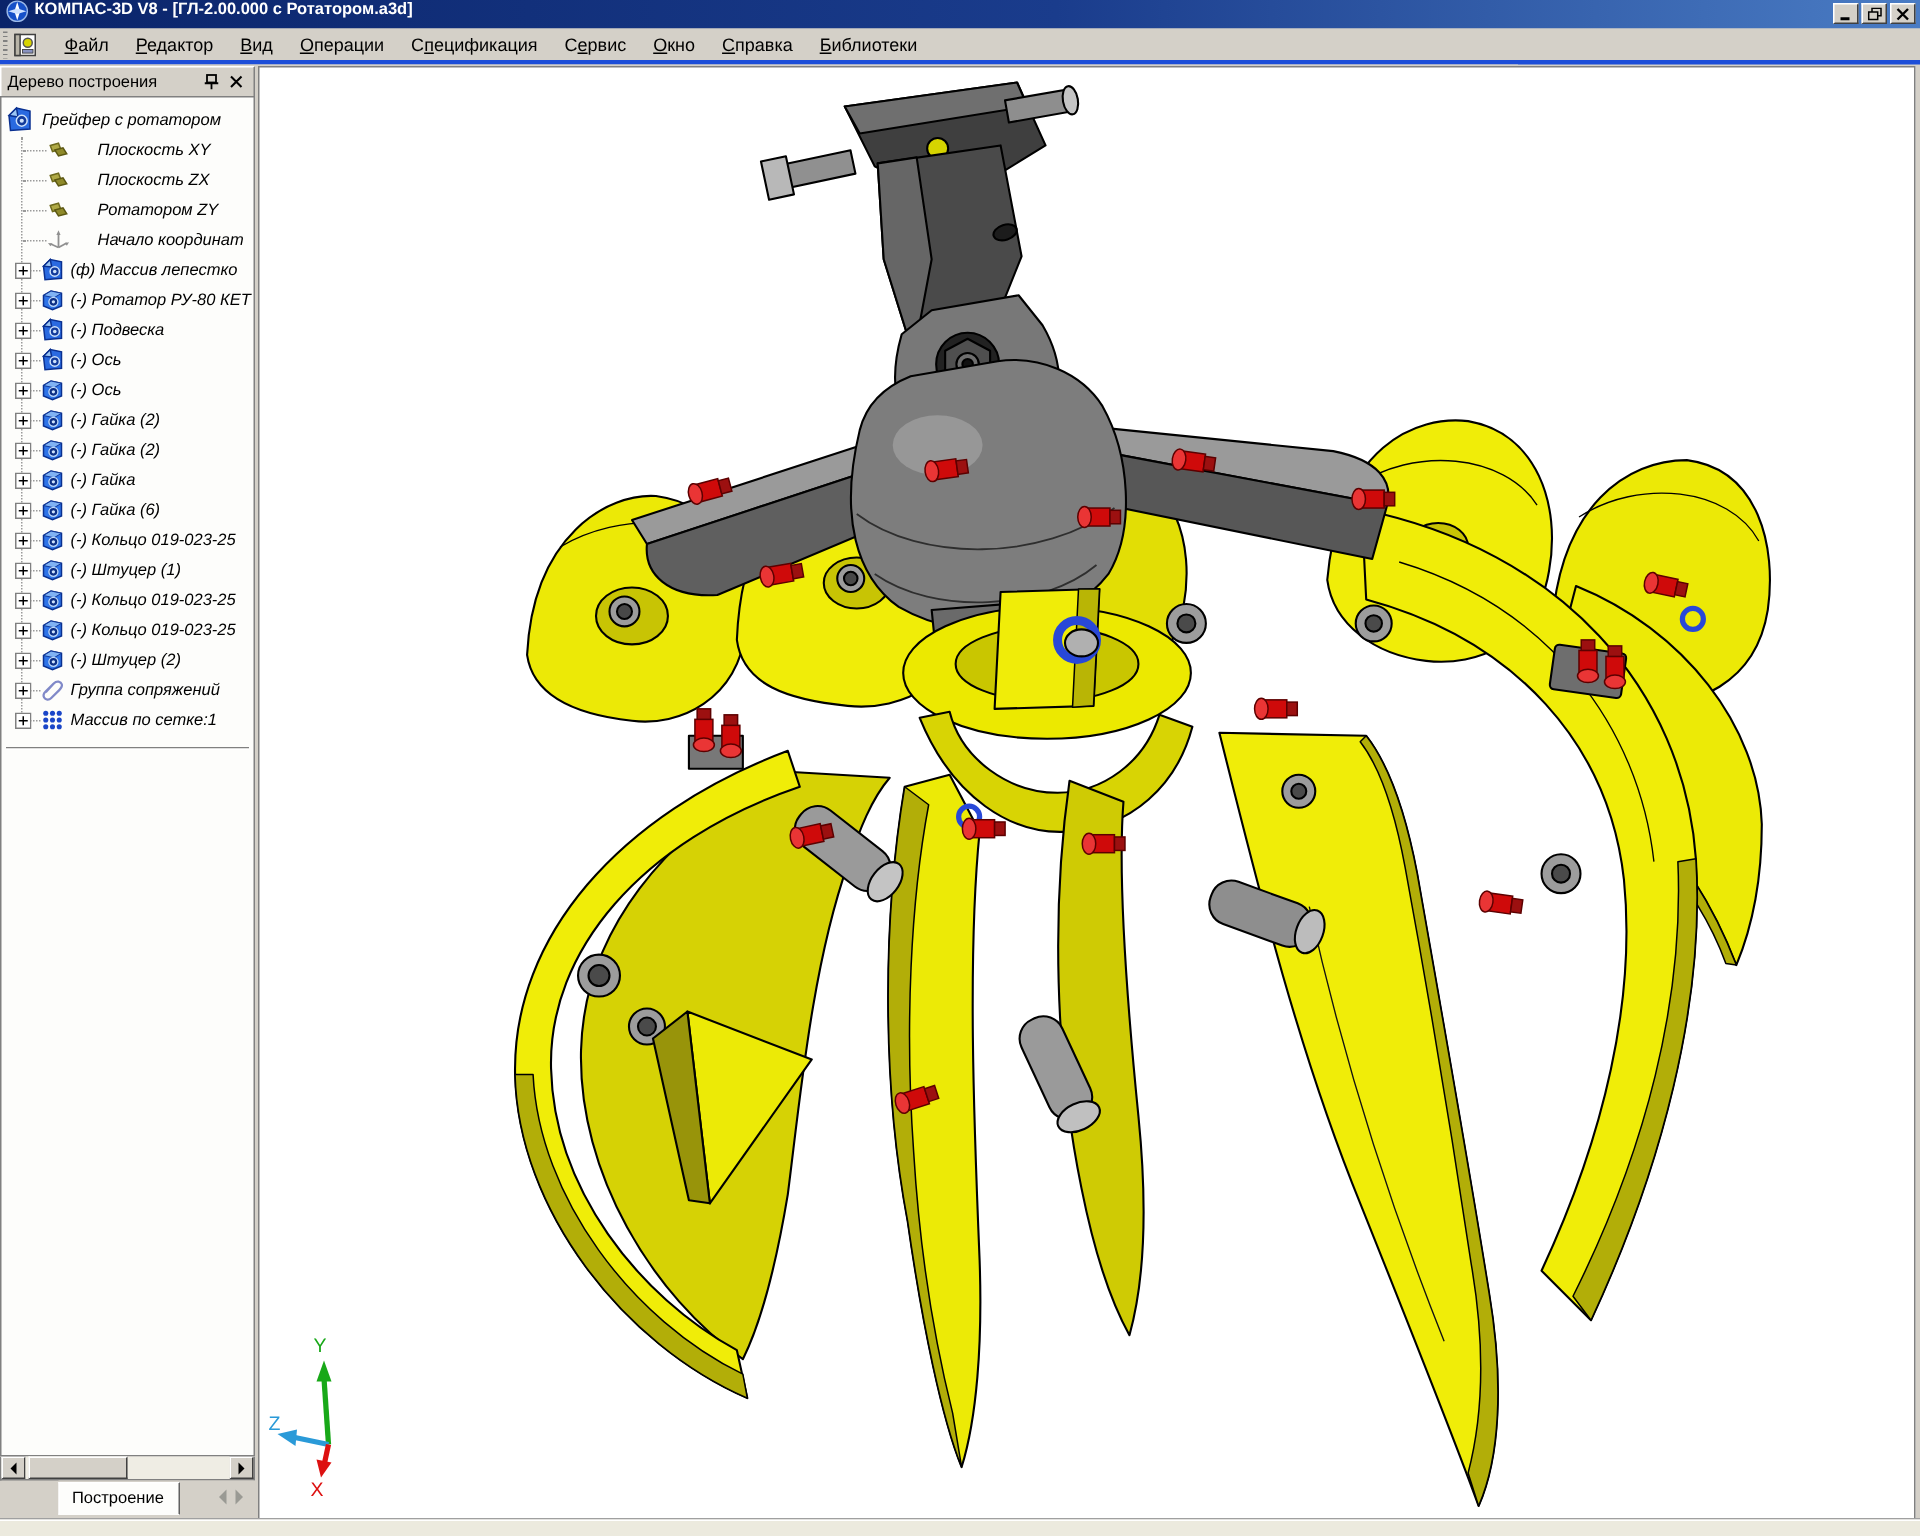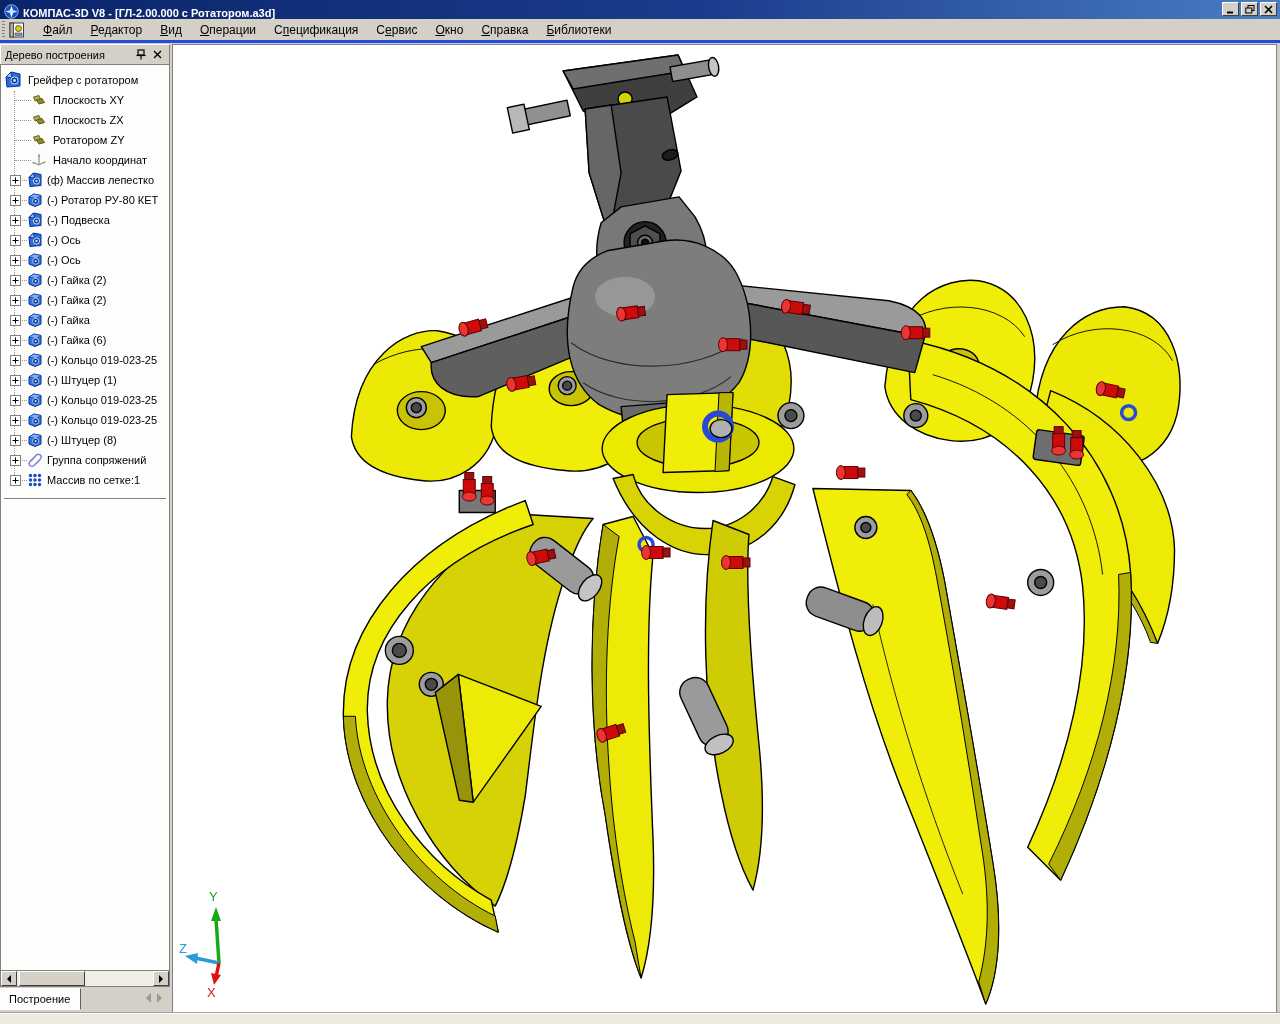--- a/index.html
+++ b/index.html
@@ -1,21 +1,21 @@
 <!DOCTYPE html>
 <html><head>
 <meta charset="utf-8">
 <style>
   * { margin:0; padding:0; box-sizing:border-box; }
   html,body { width:1280px; height:1024px; overflow:hidden; background:#d4d0c8;
     font-family:"Liberation Sans", sans-serif; }
   
   .titlebar { position:absolute; left:0; top:0; width:1280px; height:19px;
     background:linear-gradient(90deg,#0a246a 0%,#1a3c8c 55%,#4a7cc4 100%);
-    display:flex; align-items:flex-end; padding:0 2px; }
+    display:flex; align-items:flex-start; padding:0 2px; }
   .titlebar .appicon { width:15px; height:15px; margin:0 4px 0 2px; }
   .titlebar .ttext { color:#fff; font-size:11px; font-weight:bold; white-space:nowrap; }
   .wbtns { position:absolute; right:3px; top:2px; display:flex; gap:2px; }
   .wbtn { width:17px; height:14px; background:#d4d0c8; border:1px solid;
     border-color:#fff #404040 #404040 #fff; display:flex; align-items:center; justify-content:center; }
   
   .menubar { position:absolute; left:0; top:19px; width:1280px; height:24px;
     background:#d4d0c8; border-bottom:3px solid #1d4ed8; display:flex; align-items:center; }
   .grip { width:3px; height:18px; margin:0 3px 0 2px;
     background:repeating-linear-gradient(180deg,#808080 0 1px,transparent 1px 3px); }
@@ -34,38 +34,38 @@
   .treehdr .sp { flex:1; }
   .hdrbtn { width:16px; height:15px; display:flex; align-items:center; justify-content:center; }
   .treebox { flex:1; background:#fdfdfb; border:1px solid #808080; position:relative; overflow:hidden; }
   .vguide { position:absolute; left:13px; top:26px; height:390px; border-left:1px dotted #9a9a9a; }
   .trow { position:relative; height:20px; font-size:11px; color:#000; white-space:nowrap; cursor:default; }
   .trow .hguide { position:absolute; left:14px; top:10px; width:12px; border-top:1px dotted #9a9a9a; }
   .trow.noexp .hguide { width:16px; }
   .trow .expbox { position:absolute; left:9px; top:5px; width:11px; height:11px; }
   .trow .ticon { position:absolute; left:26px; top:2px; width:16px; height:16px; }
   .trow.noexp .ticon { left:30px; }
-  .trow .tlabel { position:absolute; left:46px; top:4px; }
-  .trow.noexp .tlabel { left:52px; }
+  .trow .tlabel { position:absolute; left:46px; top:4px;font-style:italic; }
+  .trow.noexp .tlabel { left:64px; }
   .trow.root .ticon { left:3px; top:1px; width:18px; height:18px; }
   .trow.root .tlabel { left:27px; }
   .treediv { margin:8px 3px 0 3px; height:2px; border-top:1px solid #808080; border-bottom:1px solid #fff; }
   
   .hscroll { height:16px; background:#d4d0c8; border:1px solid #808080; border-top:none;
     display:flex; align-items:stretch; }
   .sbtn { width:16px; background:#d4d0c8; border:1px solid; border-color:#fff #404040 #404040 #fff;
     display:flex; align-items:center; justify-content:center; }
   .strack { flex:1; background:#efede4; position:relative; }
   .sthumb { position:absolute; left:2px; top:0; width:66px; height:100%; background:#d4d0c8;
     border:1px solid; border-color:#fff #404040 #404040 #fff; }
   .tri { width:0; height:0; border:4px solid transparent; }
   .tri.left  { border-right-color:#000; border-left-width:0; }
   .tri.right { border-left-color:#000; border-right-width:0; }
   
-  .tabbar { height:26px; background:#d4d0c8; display:flex; align-items:flex-start; padding-top:1px; }
+  .tabbar { height:26px; background:#d4d0c8; display:flex; align-items:flex-start; padding-top:1px;margin-left:39px; }
   .tab { height:22px; background:#fdfdfb; border:1px solid; border-color:#fff #606060 #fdfdfb #fff;
     font-size:11px; padding:4px 10px 0 8px; }
   .tabnav { margin-left:auto; display:flex; gap:6px; padding:5px 8px 0 0; }
   .ntri { width:0; height:0; border:5px solid transparent; }
   .ntri.l { border-right-color:#9a9a94; border-left-width:0; }
   .ntri.r { border-left-color:#9a9a94; border-right-width:0; }
   
   .viewport { position:absolute; left:172px; top:1px; width:1105px; height:969px;
     background:#fff; border:1px solid #808080; overflow:hidden; }
   .model { position:absolute; left:0; top:0; width:1105px; height:969px; }
@@ -413,21 +413,21 @@
                 <rect x="0.5" y="0.5" width="10" height="10" fill="#fff" stroke="#808080"></rect>
                 <line x1="2.5" y1="5.5" x2="8.5" y2="5.5" stroke="#000"></line>
                 <line x1="5.5" y1="2.5" x2="5.5" y2="8.5" stroke="#000"></line>
               </svg></span>
             <span class="ticon"><svg viewBox="0 0 16 16" width="16" height="16">
                 <path d="M2,5 L7,2 L14,3.5 L14,12 L8,14.5 L2,12 Z" fill="#2f74e8" stroke="#0a3090"></path>
                 <path d="M2,5 L7,2 L14,3.5 L9,6.5 Z" fill="#7fb2f4" stroke="#0a3090" stroke-width="0.6"></path>
                 <circle cx="8.6" cy="9.2" r="3" fill="#0c2f86" stroke="#bcd6f8" stroke-width="0.9"></circle>
                 <circle cx="8.6" cy="9.2" r="1.1" fill="#cfe2fa"></circle>
               </svg></span>
-            <span class="tlabel">(-) Штуцер (8)</span>
+            <span class="tlabel">(-) Штуцер (2)</span>
           </div>
           <div class="trow">
             <span class="hguide"></span>
             <span class="expbox"><svg viewBox="0 0 11 11" width="11" height="11">
                 <rect x="0.5" y="0.5" width="10" height="10" fill="#fff" stroke="#808080"></rect>
                 <line x1="2.5" y1="5.5" x2="8.5" y2="5.5" stroke="#000"></line>
                 <line x1="5.5" y1="2.5" x2="5.5" y2="8.5" stroke="#000"></line>
               </svg></span>
             <span class="ticon"><svg viewBox="0 0 16 16" width="16" height="16">
                 <path d="M3.5,9.5 L9,3.5 C10.8,1.6 13.6,2.2 14.2,4.2 C14.7,5.8 13.6,7 12.5,8.1 L7,13.5 C5.6,14.9 3.3,14.6 2.4,13 C1.6,11.6 2.2,10.2 3.4,9 L8.6,3.9" fill="none" stroke="#8089c8" stroke-width="1.5"></path>

